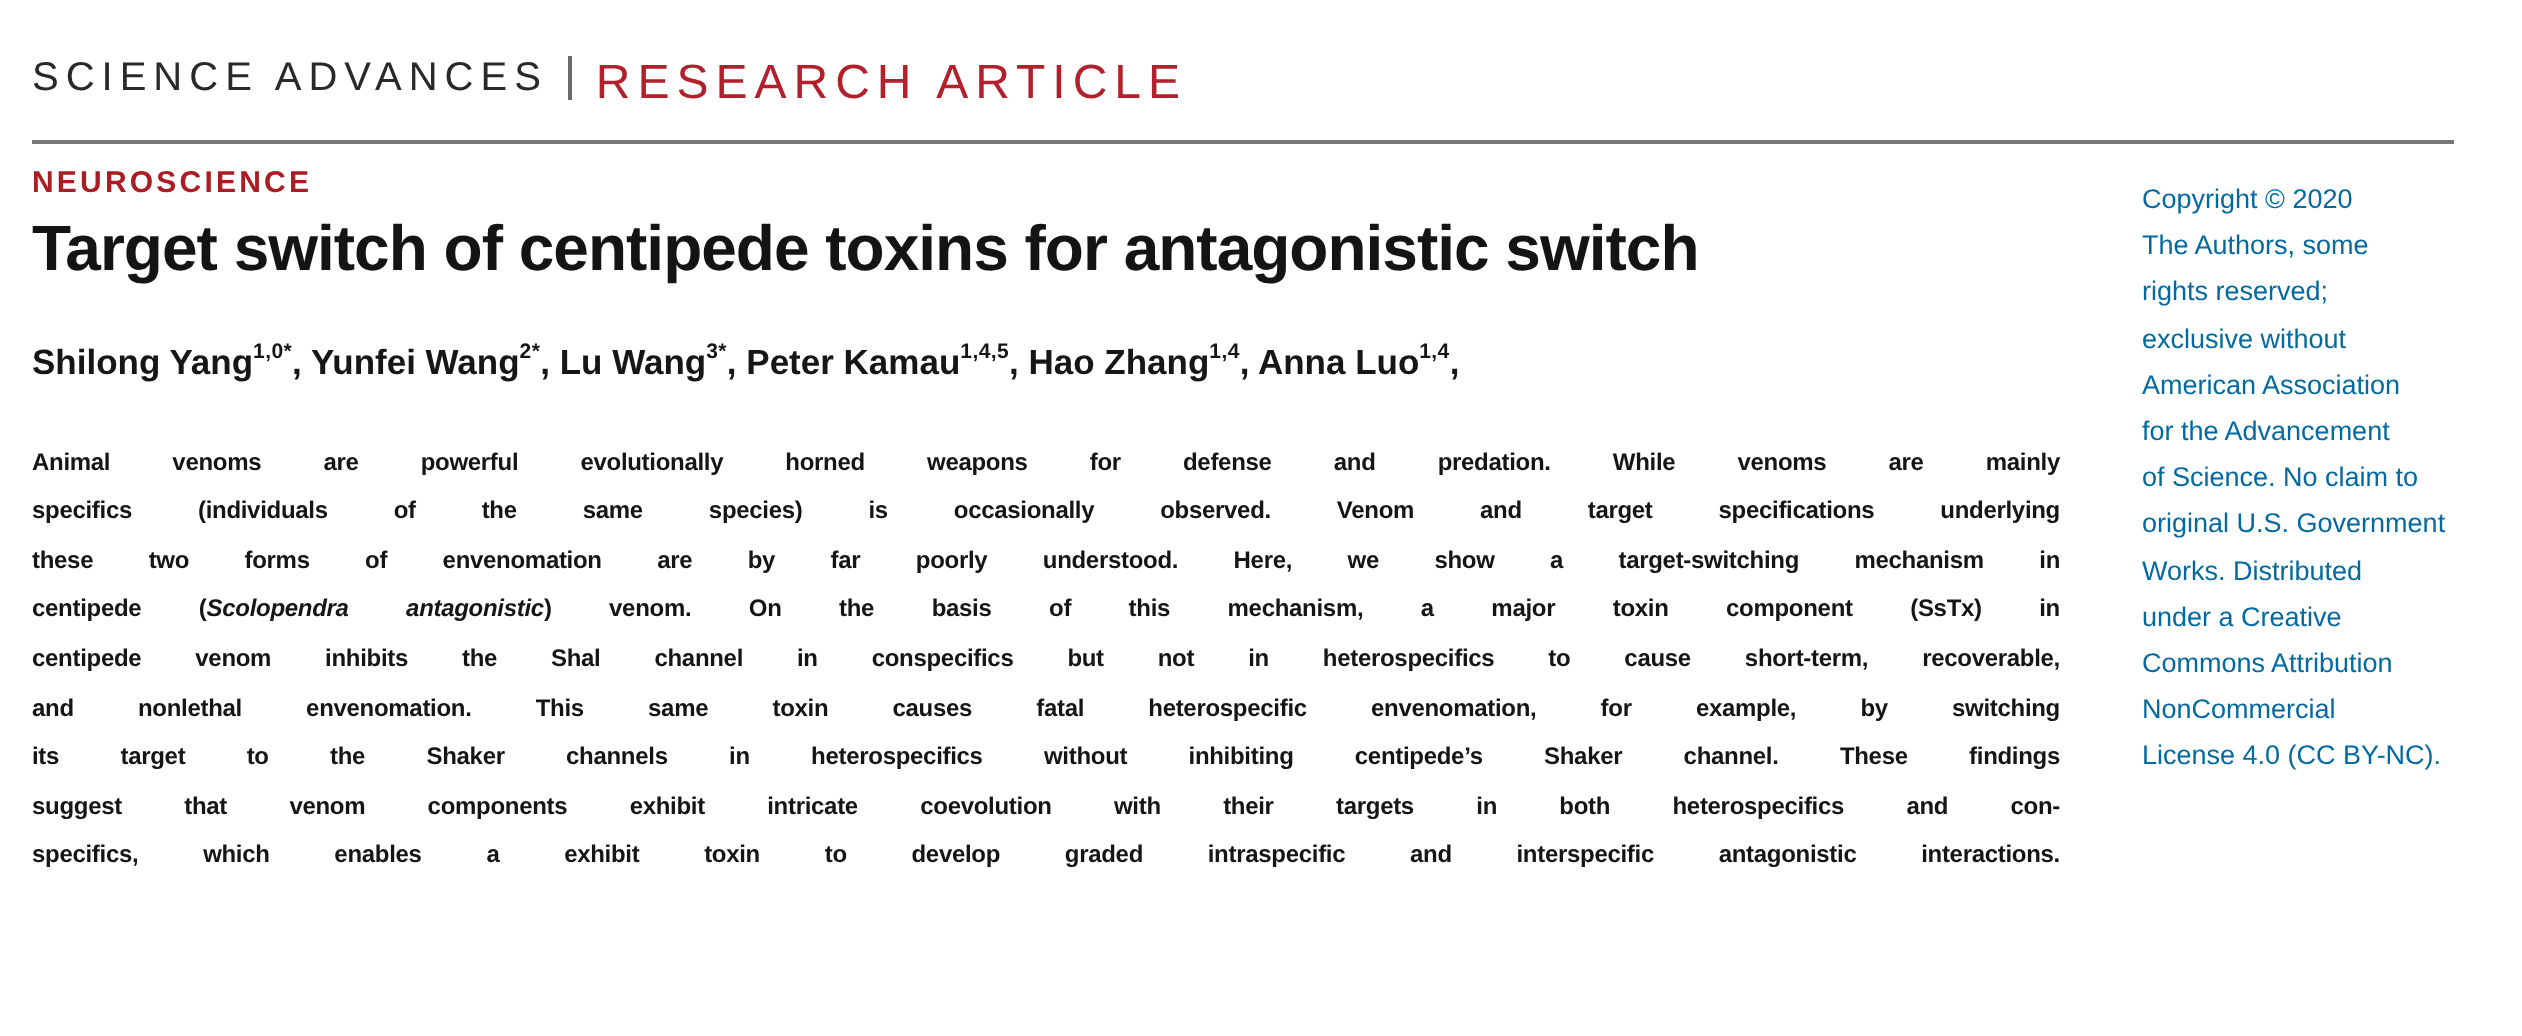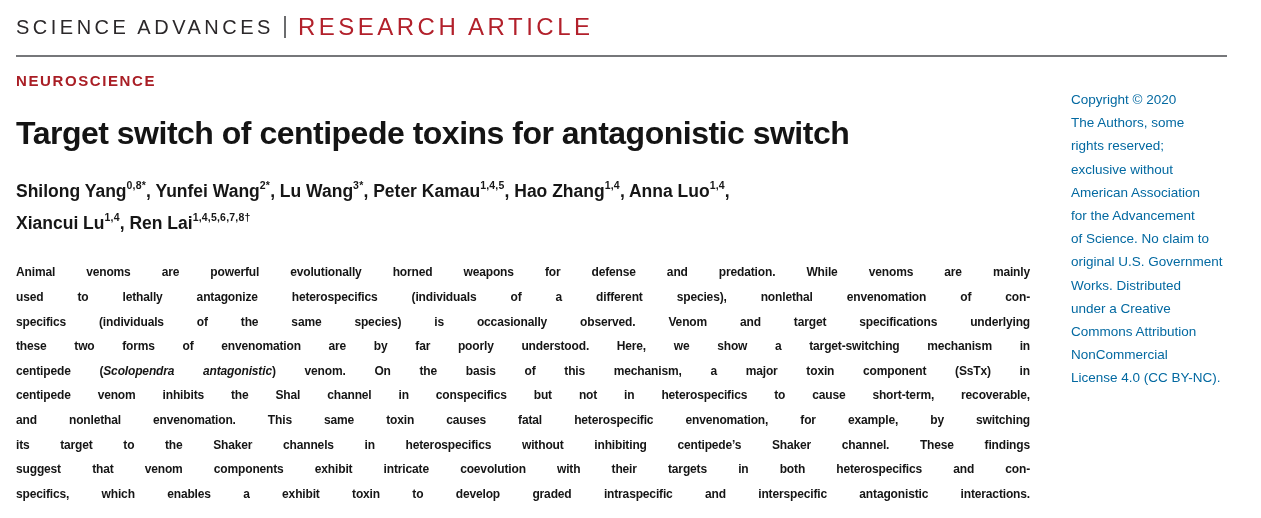--- a/index.html
+++ b/index.html
@@ -8,23 +8,23 @@
     position: relative;
     width: 1261px;
     height: 518px;
     background: #ffffff;
     font-family: "Liberation Sans", sans-serif;
     color: #1b1b1b;
     overflow: hidden;
   }
   
   .banner {
-    padding: 13px 0 0 16px;
+    padding: 28px 0 0 16px;
     display: flex;
-    align-items: center;
+    align-items: flex-start;
     white-space: nowrap;
   }
   .banner .journal {
     font-size: 20px;
     letter-spacing: 3.5px;
     color: #2b282a;
     font-weight: 400;
   }
   .banner .divider-bar {
     display: inline-block;
@@ -42,32 +42,32 @@
   .rule {
     margin: 14px 0 0 16px;
     width: 1211px;
     height: 2px;
     background: var(--rule, #76777a);
   }
   
   .main-col {
     position: absolute;
     left: 16px;
-    top: 46px;
+    top: 57px;
     width: 1014px;
   }
   .section-label {
     margin-top: 26px;
     font-size: 15px;
     font-weight: 700;
     letter-spacing: 1.6px;
     color: var(--section-red, #a91e25);
   }
   h1.title {
-    margin-top: 26px;
+    margin-top: 6px;
     font-size: 32px;
     line-height: 1.15;
     font-weight: 700;
     letter-spacing: -0.5px;
     color: #141414;
   }
   .authors {
     margin-top: 21px;
     font-size: 17.5px;
     font-weight: 700;
@@ -119,26 +119,24 @@
     <span class="divider-bar"></span>
     <span class="article-type">RESEARCH ARTICLE</span>
   </div>
 
   <div class="rule"></div>
 
   <div class="main-col">
     <div class="section-label">NEUROSCIENCE</div>
     <h1 class="title">Target switch of centipede toxins for antagonistic switch</h1>
     <div class="authors" id="authors">
-        <div><span>Shilong Yang</span><sup>0,8*</sup>, <span>Yunfei Wang</span><sup>2*</sup>, <span>Lu Wang</span><sup>3*</sup>, <span>Peter Kamau</span><sup>1,4,5</sup>, <span>Hao Zhang</span><sup>1,4</sup>, <span>Anna Luo</span><sup>1,4</sup>,</div>
-        <div><span>Xiancui Lu</span><sup>1,4</sup>, <span>Ren Lai</span><sup>1,4,5,6,7,8†</sup></div>
+        <div><span>Shilong Yang</span><sup>1,0*</sup>, <span>Yunfei Wang</span><sup>2*</sup>, <span>Lu Wang</span><sup>3*</sup>, <span>Peter Kamau</span><sup>1,4,5</sup>, <span>Hao Zhang</span><sup>1,4</sup>, <span>Anna Luo</span><sup>1,4</sup>,</div>
       </div>
     <div class="abstract" id="abstract">
         <div class="abs-line"><span>Animal venoms are powerful evolutionally horned weapons for defense and predation. While venoms are mainly</span></div>
-        <div class="abs-line"><span>used to lethally antagonize heterospecifics (individuals of a different species), nonlethal envenomation of con-</span></div>
         <div class="abs-line"><span>specifics (individuals of the same species) is occasionally observed. Venom and target specifications underlying</span></div>
         <div class="abs-line"><span>these two forms of envenomation are by far poorly understood. Here, we show a target-switching mechanism in</span></div>
         <div class="abs-line"><span>centipede (</span><span class="it">Scolopendra antagonistic</span><span>) venom. On the basis of this mechanism, a major toxin component (SsTx) in</span></div>
         <div class="abs-line"><span>centipede venom inhibits the Shal channel in conspecifics but not in heterospecifics to cause short-term, recoverable,</span></div>
         <div class="abs-line"><span>and nonlethal envenomation. This same toxin causes fatal heterospecific envenomation, for example, by switching</span></div>
         <div class="abs-line"><span>its target to the Shaker channels in heterospecifics without inhibiting centipede’s Shaker channel. These findings</span></div>
         <div class="abs-line"><span>suggest that venom components exhibit intricate coevolution with their targets in both heterospecifics and con-</span></div>
         <div class="abs-line"><span>specifics, which enables a exhibit toxin to develop graded intraspecific and interspecific antagonistic interactions.</span></div>
       </div>
   </div>

